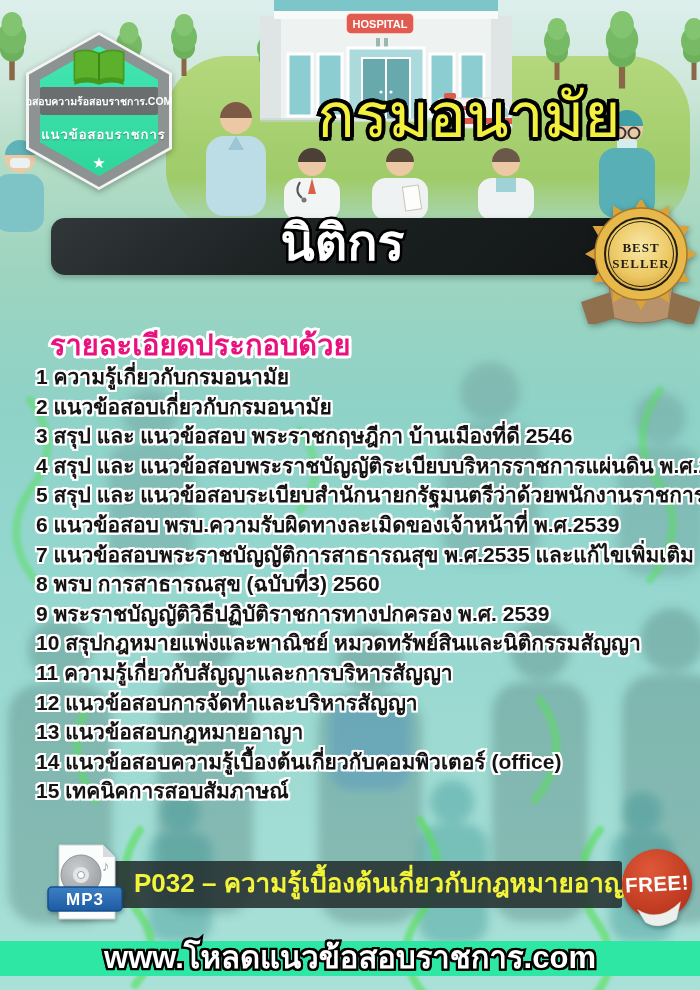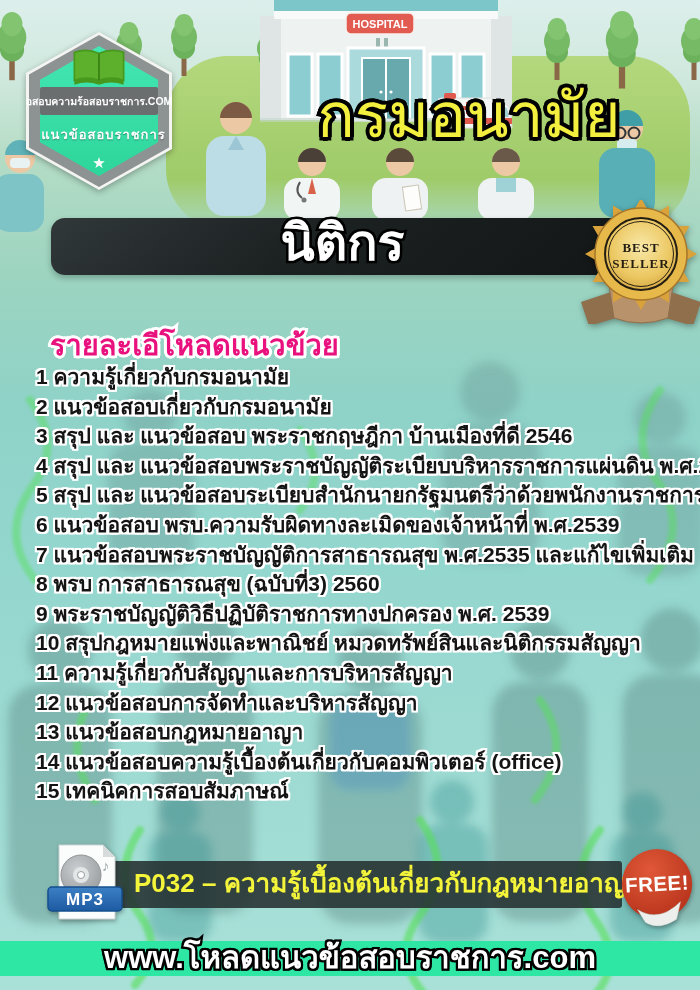--- a/index.html
+++ b/index.html
@@ -299,21 +299,21 @@
       </g>
       <circle r="46" fill="#e7b94a" stroke="#a5762a" stroke-width="1.5"></circle>
       <circle r="36" fill="url(#goldIn)"></circle>
       <circle r="36" fill="none" stroke="#241d12" stroke-width="2"></circle>
       <circle r="32.5" fill="none" stroke="#241d12" stroke-width="1"></circle>
       <text y="-2" text-anchor="middle" font-family="Liberation Serif, serif" font-size="13" font-weight="bold" fill="#241d12" letter-spacing="1">BEST</text>
       <text y="14" text-anchor="middle" font-family="Liberation Serif, serif" font-size="13" font-weight="bold" fill="#241d12" letter-spacing="1">SELLER</text>
     </g>
   </svg>
 
-  <div class="details-heading">รายละเอีโหลดแนวข้วย</div>
+  <div class="details-heading">รายละเอียดประกอบด้วย</div>
 
   <ol class="topics">
     <li>1 ความรู้เกี่ยวกับกรมอนามัย</li>
     <li>2 แนวข้อสอบเกี่ยวกับกรมอนามัย</li>
     <li>3 สรุป และ แนวข้อสอบ พระราชกฤษฎีกา บ้านเมืองที่ดี 2546</li>
     <li>4 สรุป และ แนวข้อสอบพระราชบัญญัติระเบียบบริหารราชการแผ่นดิน พ.ศ.2534</li>
     <li>5 สรุป และ แนวข้อสอบระเบียบสำนักนายกรัฐมนตรีว่าด้วยพนักงานราชการ พ.ศ.2547</li>
     <li>6 แนวข้อสอบ พรบ.ความรับผิดทางละเมิดของเจ้าหน้าที่ พ.ศ.2539</li>
     <li>7 แนวข้อสอบพระราชบัญญัติการสาธารณสุข พ.ศ.2535 และแก้ไขเพิ่มเติม</li>
     <li>8 พรบ การสาธารณสุข (ฉบับที่3) 2560</li>

